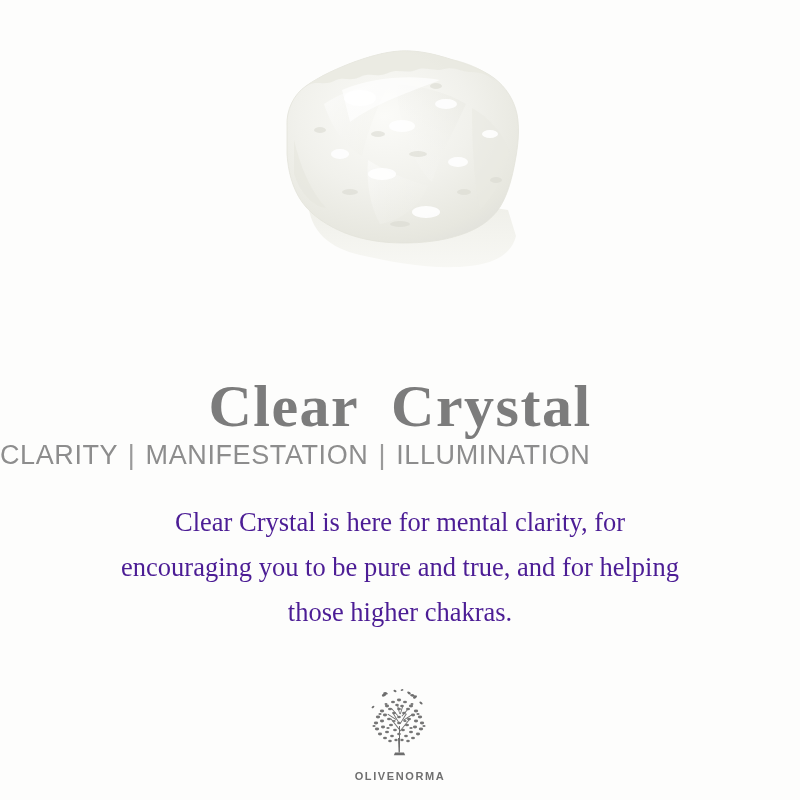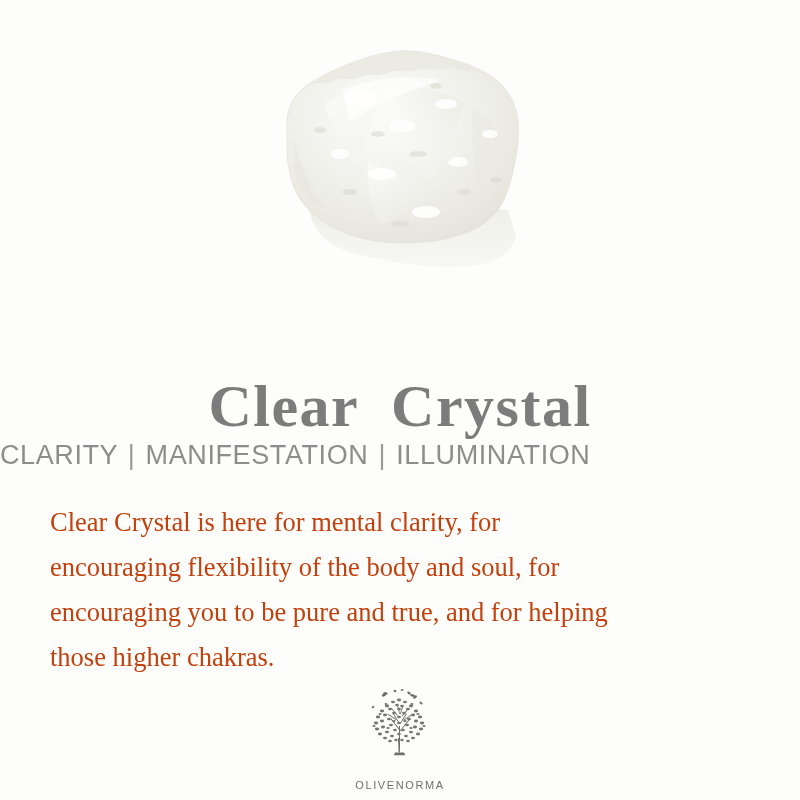--- a/index.html
+++ b/index.html
@@ -79,25 +79,25 @@
     font-weight: 300;
     padding: 0 2px;
   }
 
   
   .body-copy {
     position: absolute;
     top: 500px;
     left: 50px;
     width: 700px;
-    text-align: left;
+    text-align: center;
     font-family: "Liberation Serif", "DejaVu Serif", serif;
     font-size: 26.5px;
     font-weight: 400;
-    color: #c2410c;
+    color: #4c1d95;
     line-height: 45px;
   }
   .body-copy .line {
     display: block;
     white-space: nowrap;
   }
 
   
   .logo {
     position: absolute;
@@ -105,24 +105,24 @@
     left: 0;
     width: 800px;
     display: flex;
     flex-direction: column;
     align-items: center;
   }
   .logo-mark {
     display: block;
   }
   .logo-word {
-    margin-top: 20px;
+    margin-top: 11px;
     font-family: "Liberation Sans", sans-serif;
     font-size: 11px;
-    font-weight: 400;
+    font-weight: 700;
     color: #6f6f6f;
     letter-spacing: 1.6px;
     line-height: 1;
   }
 </style>
 </head>
 <body>
 
 <div class="card">
 
@@ -221,21 +221,20 @@
   <div class="subtitle">
     <span>CLARITY</span>
     <span class="sep">|</span>
     <span>MANIFESTATION</span>
     <span class="sep">|</span>
     <span>ILLUMINATION</span>
   </div>
 
   <div class="body-copy">
     <span class="line">Clear Crystal is here for mental clarity, for</span>
-    <span class="line">encouraging flexibility of the body and soul, for</span>
     <span class="line">encouraging you to be pure and true, and for helping</span>
     <span class="line">those higher chakras.</span>
   </div>
 
   <div class="logo">
     <svg class="logo-mark" width="72" height="74" viewBox="0 0 72 74">
       <g fill="#6e6e6e">
 
         <path d="M34.6 66.5 L34.0 52.0 L36.1 52.0 L35.9 66.5 Z"></path>
         <path d="M31.0 66.6 L40.0 66.6 L41.2 69.2 L29.8 69.2 Z"></path>

